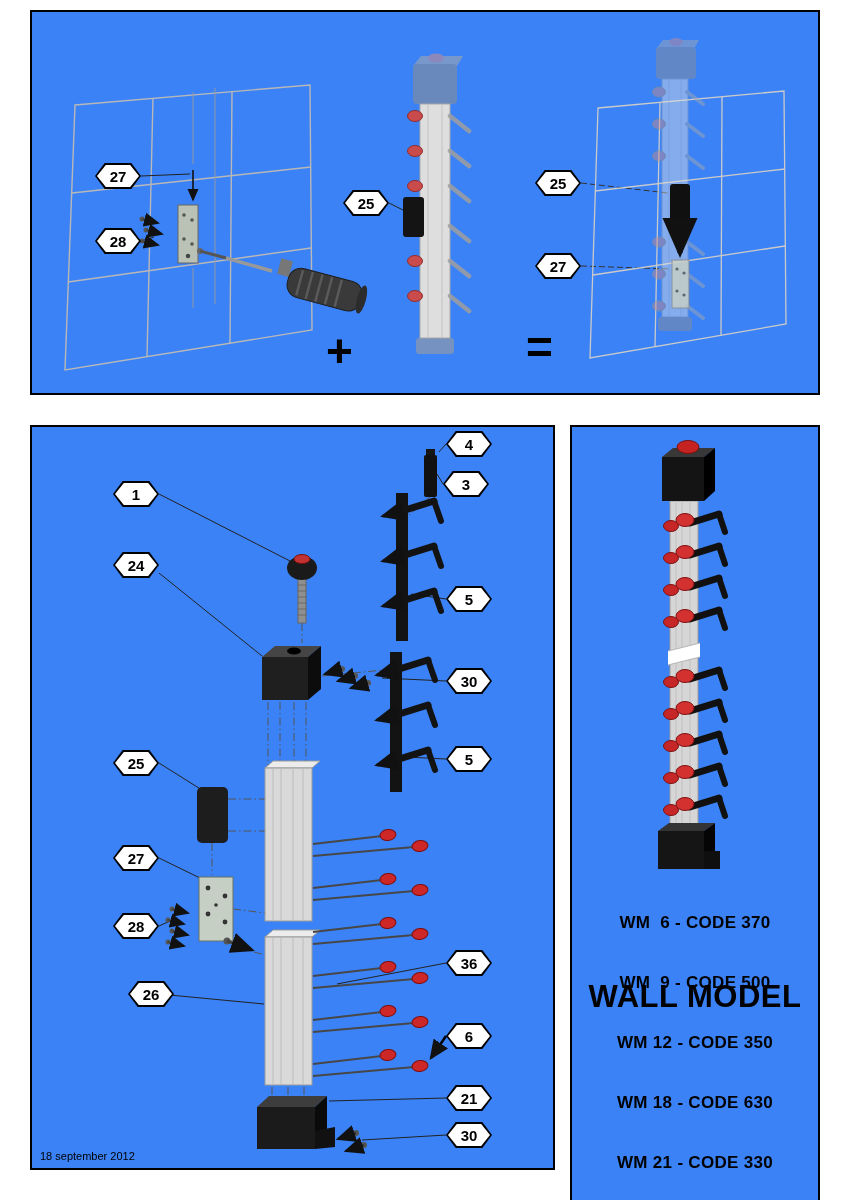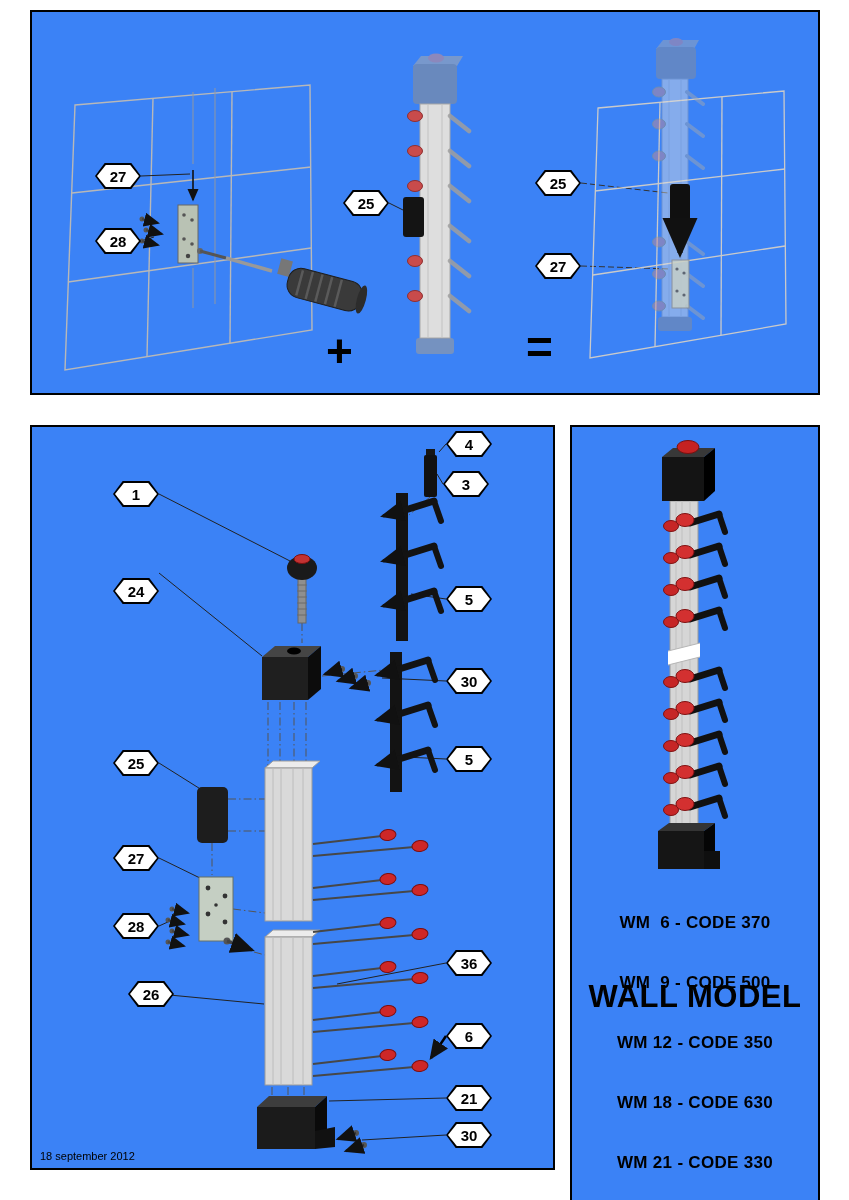--- a/index.html
+++ b/index.html
@@ -410,21 +410,21 @@
     <div class="callout" style="left:411px;top:44px">
       <span class="hex-b"></span>
         <span class="hex-f"></span>
       <span class="num">3</span>
     </div>
     <div class="callout" style="left:81px;top:54px">
       <span class="hex-b"></span>
         <span class="hex-f"></span>
       <span class="num">1</span>
     </div>
-    <div class="callout" style="left:81px;top:151px">
+    <div class="callout" style="left:81px;top:125px">
       <span class="hex-b"></span>
         <span class="hex-f"></span>
       <span class="num">24</span>
     </div>
     <div class="callout" style="left:414px;top:159px">
       <span class="hex-b"></span>
         <span class="hex-f"></span>
       <span class="num">5</span>
     </div>
     <div class="callout" style="left:414px;top:241px">

